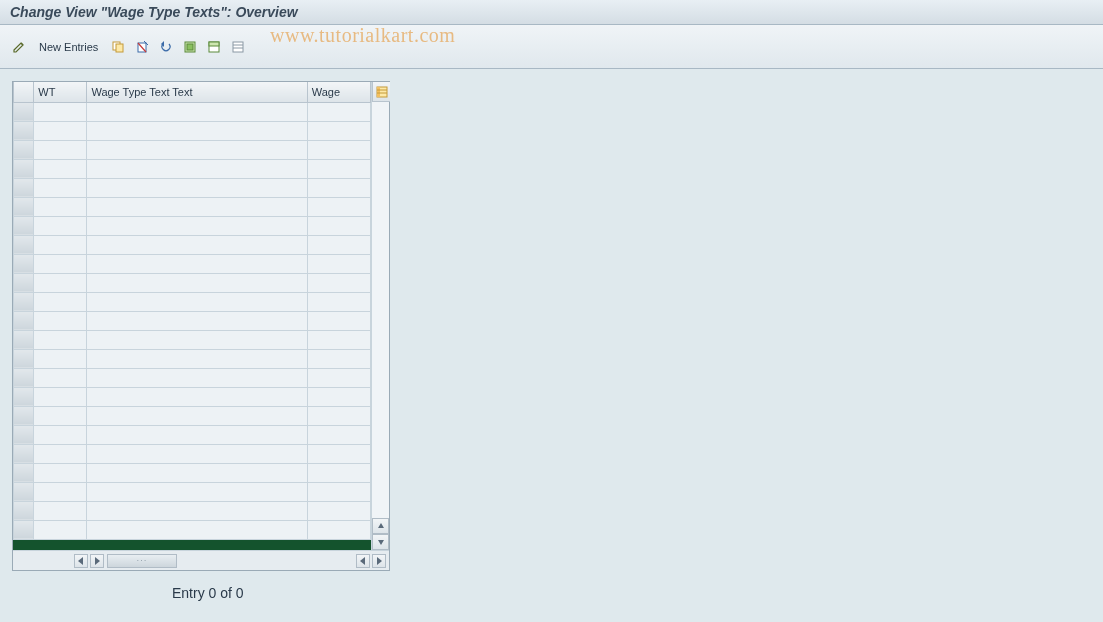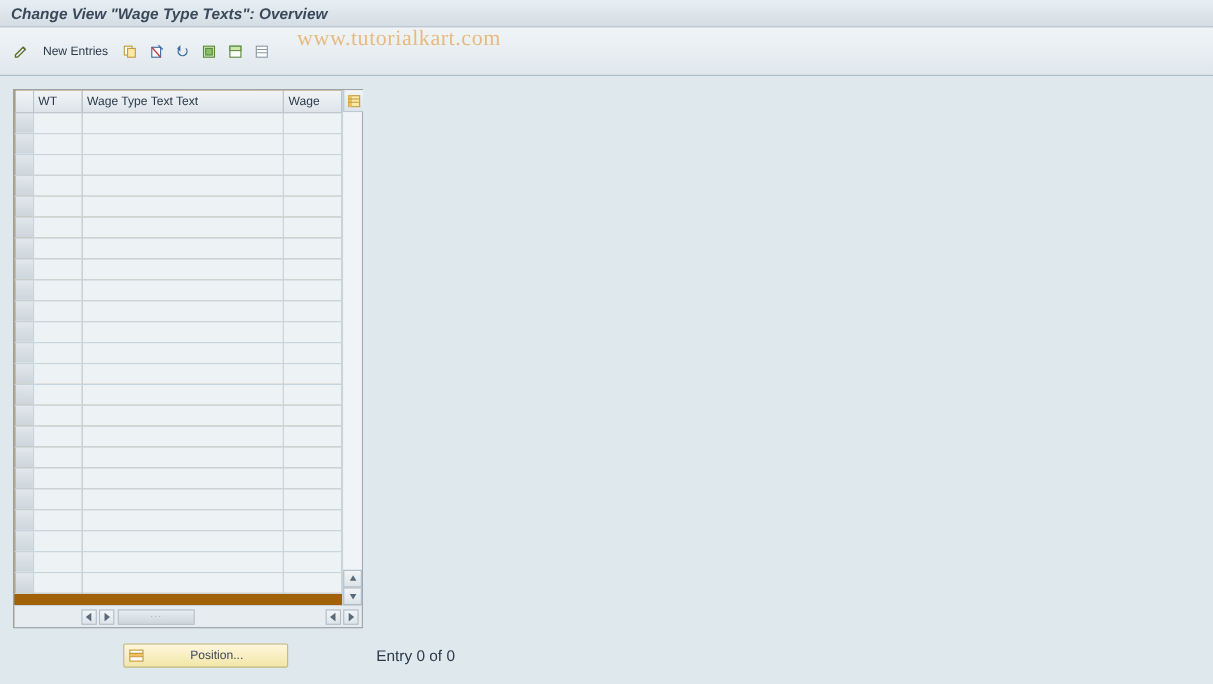--- a/index.html
+++ b/index.html
@@ -57,23 +57,23 @@
       opacity: 0.75;
       font-weight: normal;
       letter-spacing: 0.5px;
       z-index: 5;
       pointer-events: none;
     }
     .main {
       padding: 12px;
     }
     .grid-wrap {
-      width: 318px;
+      width: 378px;
       border: 1px solid #9aaab6;
-      background: #a16207;
+      background: #14532d;
       position: relative;
     }
     .grid-body {
       display: flex;
       height: 468px;
     }
     .table-area {
       flex: 1;
       overflow: hidden;
       position: relative;
@@ -447,24 +447,15 @@
       </div>
       <div class="arrow-btn">
         <svg width="6" height="8" viewBox="0 0 6 8">
             <path d="M1 0 L1 8 L6 4 Z" fill="#5a6a7a"></path>
           </svg>
       </div>
     </div>
   </div>
 
   <div class="bottom-bar">
-    <div class="pos-btn">
-      <svg width="14" height="14" viewBox="0 0 14 14">
-          <rect x="1" y="2" width="12" height="10" fill="#fff" stroke="#c49a3a"></rect>
-          <rect x="1" y="5" width="12" height="3" fill="#f3c060"></rect>
-          <line x1="1" y1="5" x2="13" y2="5" stroke="#c49a3a"></line>
-          <line x1="1" y1="8" x2="13" y2="8" stroke="#c49a3a"></line>
-        </svg>
-      <span class="lbl">Position...</span>
-    </div>
     <span class="entry-txt">Entry 0 of 0</span>
   </div>
 </div>
 
 </body></html>

